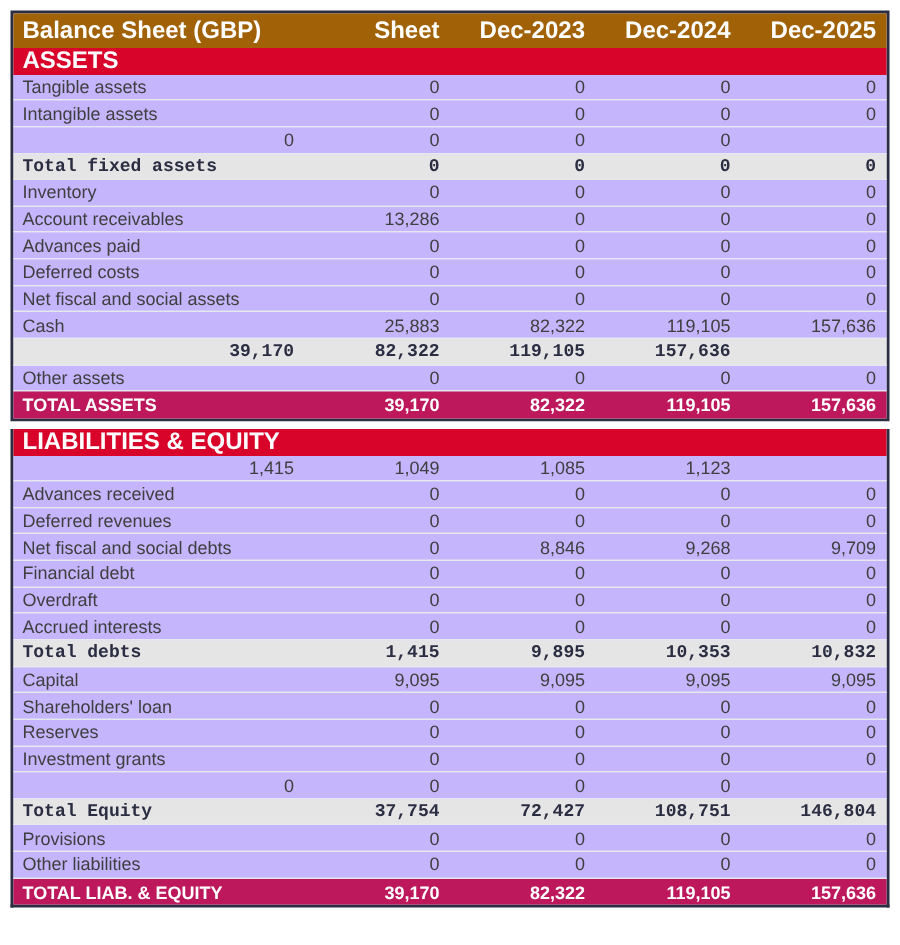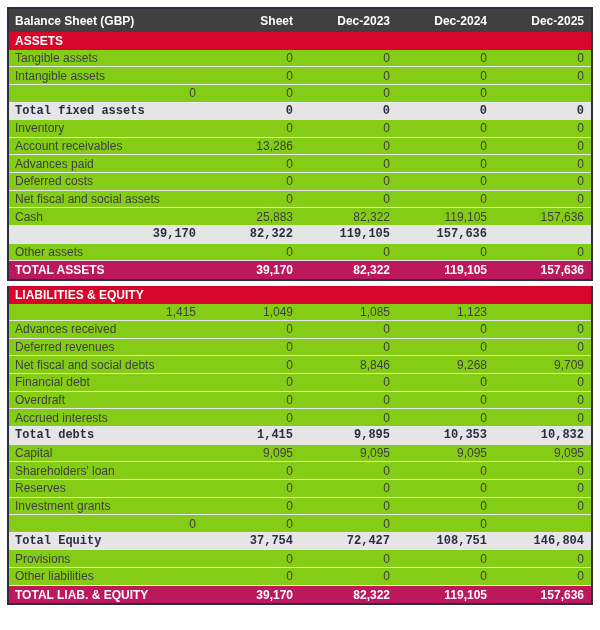--- a/index.html
+++ b/index.html
@@ -25,47 +25,47 @@
     border-top: none;
   }
   .gap {
     height: 5px;
     background: #ffffff;
   }
   .head-row {
     display: grid;
     grid-template-columns: 1fr 97px 97px 97px 97px;
     height: 23px;
-    background: #404040;
+    background: #a16207;
     color: #ffffff;
     font-weight: bold;
-    font-size: 12px;
+    font-size: 16px;
     align-items: center;
   }
   .section-row {
     height: 17.6px;
     background: #d90429;
     color: #ffffff;
     font-weight: bold;
-    font-size: 12px;
+    font-size: 16px;
     display: flex;
     align-items: center;
     padding-left: 6px;
     box-sizing: border-box;
   }
   .row {
     display: grid;
     grid-template-columns: 1fr 97px 97px 97px 97px;
     height: 17.65px;
     align-items: center;
     font-size: 12px;
     color: #3f3f3f;
     border-bottom: 1px solid #e6e8ec;
     box-sizing: border-box;
-    background: #84cc16;
+    background: #c4b5fd;
   }
   .rows .row:last-child { border-bottom: none; }
   .r-subtotal {
     background: #e5e5e5;
     color: #2b2d42;
     font-weight: bold;
     font-family: Liberation Mono, monospace;
   }
   .r-total {
     background: #be185d;

